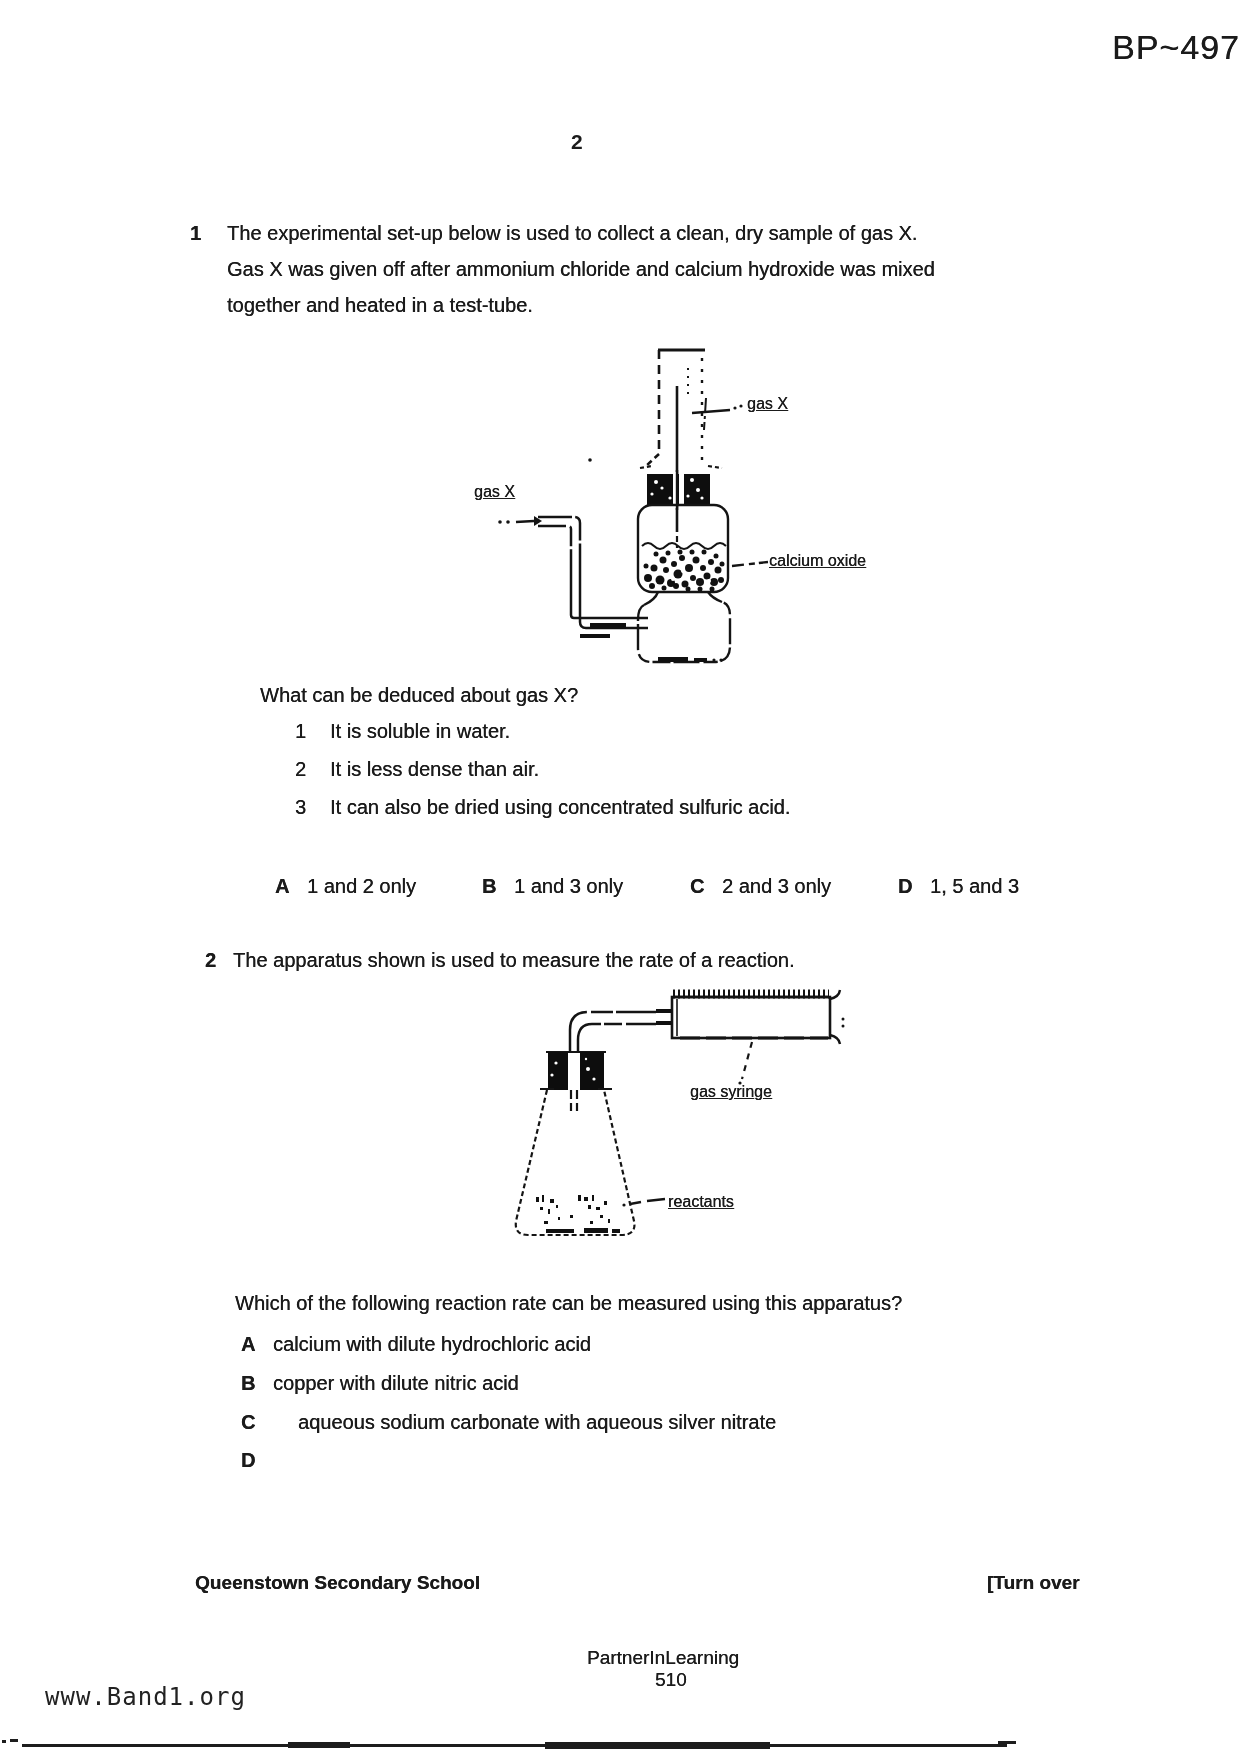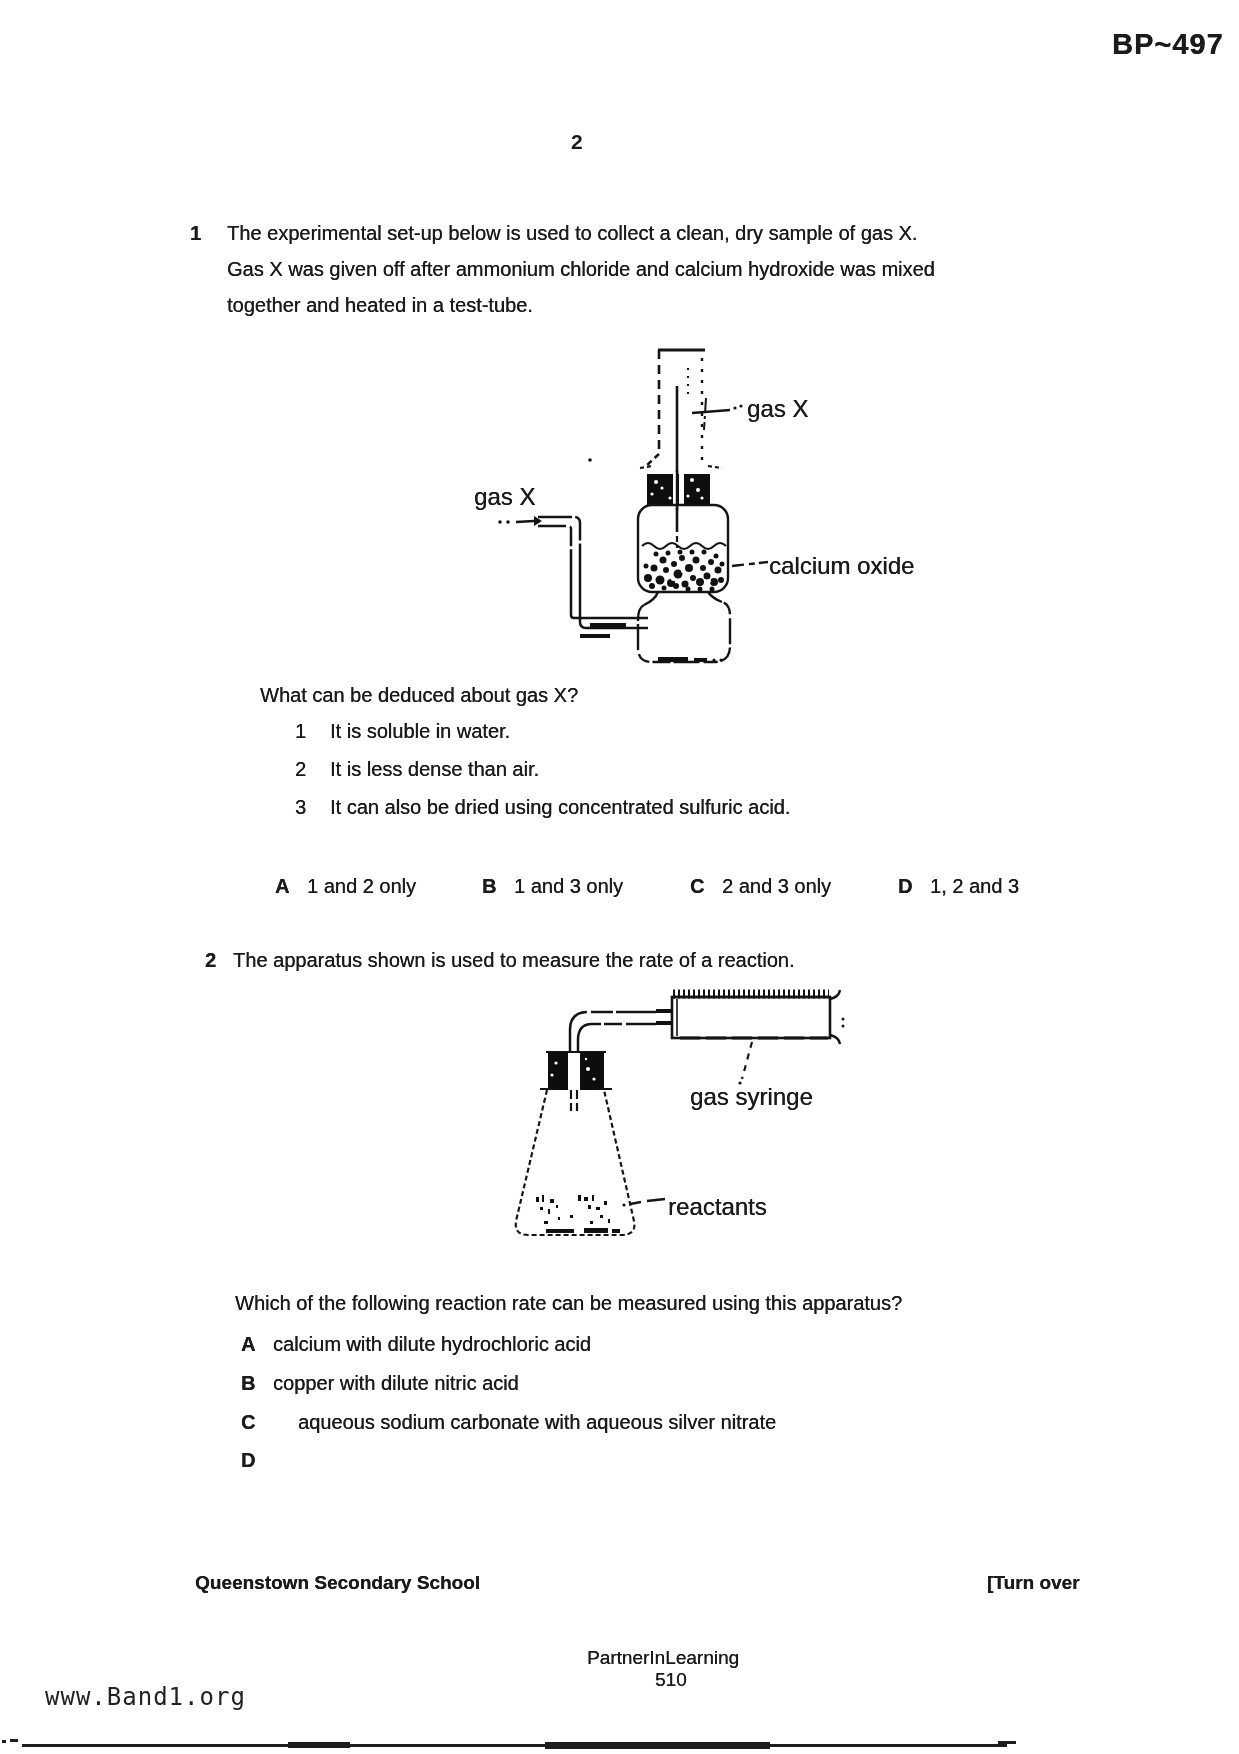--- a/index.html
+++ b/index.html
@@ -8,23 +8,23 @@
     width:1239px;height:1754px;
     margin:0 auto;
     background:#ffffff;
     font-family:"Liberation Sans", sans-serif;
     color:#1b1b1b;
     overflow:hidden;
   }
   .abs{position:absolute;white-space:nowrap;}
   .t{font-size:20px;line-height:24px;text-shadow:0.3px 0 0 currentColor;}
   .b{font-weight:bold;}
-  .doc-code{font-size:29px;font-weight:bold;letter-spacing:1px;text-shadow:0.3px 0 0 currentColor;}
+  .doc-code{font-size:34px;font-weight:normal;letter-spacing:1px;text-shadow:0.3px 0 0 currentColor;}
   .pagenum{font-size:21px;font-weight:bold;}
-  .diagram-label{font-size:24px;text-shadow:0.3px 0 0 currentColor;}
+  .diagram-label{font-size:16px;text-shadow:0.3px 0 0 currentColor;text-decoration:underline;}
   .footer-b{font-size:19px;font-weight:bold;text-shadow:0.2px 0 0 currentColor;}
   .footer-t{font-size:19px;text-shadow:0.2px 0 0 currentColor;}
   .site{font-family:"DejaVu Sans Mono", monospace;font-size:24px;letter-spacing:1px;color:#222;}
   .rule{position:absolute;background:#1d1d1d;}
   svg{position:absolute;overflow:visible;}
   .stroke{stroke:#141414;fill:none;}
 </style>
 </head>
 <body>
 
@@ -151,21 +151,21 @@
   <div class="abs t" style="left:295px;top:795px;">3</div>
   <div class="abs t" style="left:330px;top:795px;">It can also be dried using concentrated sulfuric acid.</div>
 
   <div class="abs t b" style="left:275px;top:874px;">A</div>
   <div class="abs t" style="left:307px;top:874px;">1 and 2 only</div>
   <div class="abs t b" style="left:482px;top:874px;">B</div>
   <div class="abs t" style="left:514px;top:874px;">1 and 3 only</div>
   <div class="abs t b" style="left:690px;top:874px;">C</div>
   <div class="abs t" style="left:722px;top:874px;">2 and 3 only</div>
   <div class="abs t b" style="left:898px;top:874px;">D</div>
-  <div class="abs t" style="left:930px;top:874px;">1, 2 and 3</div>
+  <div class="abs t" style="left:930px;top:874px;">1, 5 and 3</div>
 
   <div class="abs t b" style="left:205px;top:948px;">2</div>
   <div class="abs t" style="left:233px;top:948px;">The apparatus shown is used to measure the rate of a reaction.</div>
 
   <svg style="left:500px;top:985px;" width="360" height="265" viewBox="0 0 360 265">
 
     <rect class="stroke" x="172" y="12" width="158" height="41" stroke-width="2.6"></rect>
     <line class="stroke" x1="173" y1="9" x2="329" y2="9" stroke-width="9" stroke-dasharray="2 3"></line>
     <line class="stroke" x1="173" y1="12" x2="329" y2="12" stroke-width="2.6"></line>
     <line class="stroke" x1="177" y1="14" x2="177" y2="51" stroke-width="1.6"></line>

